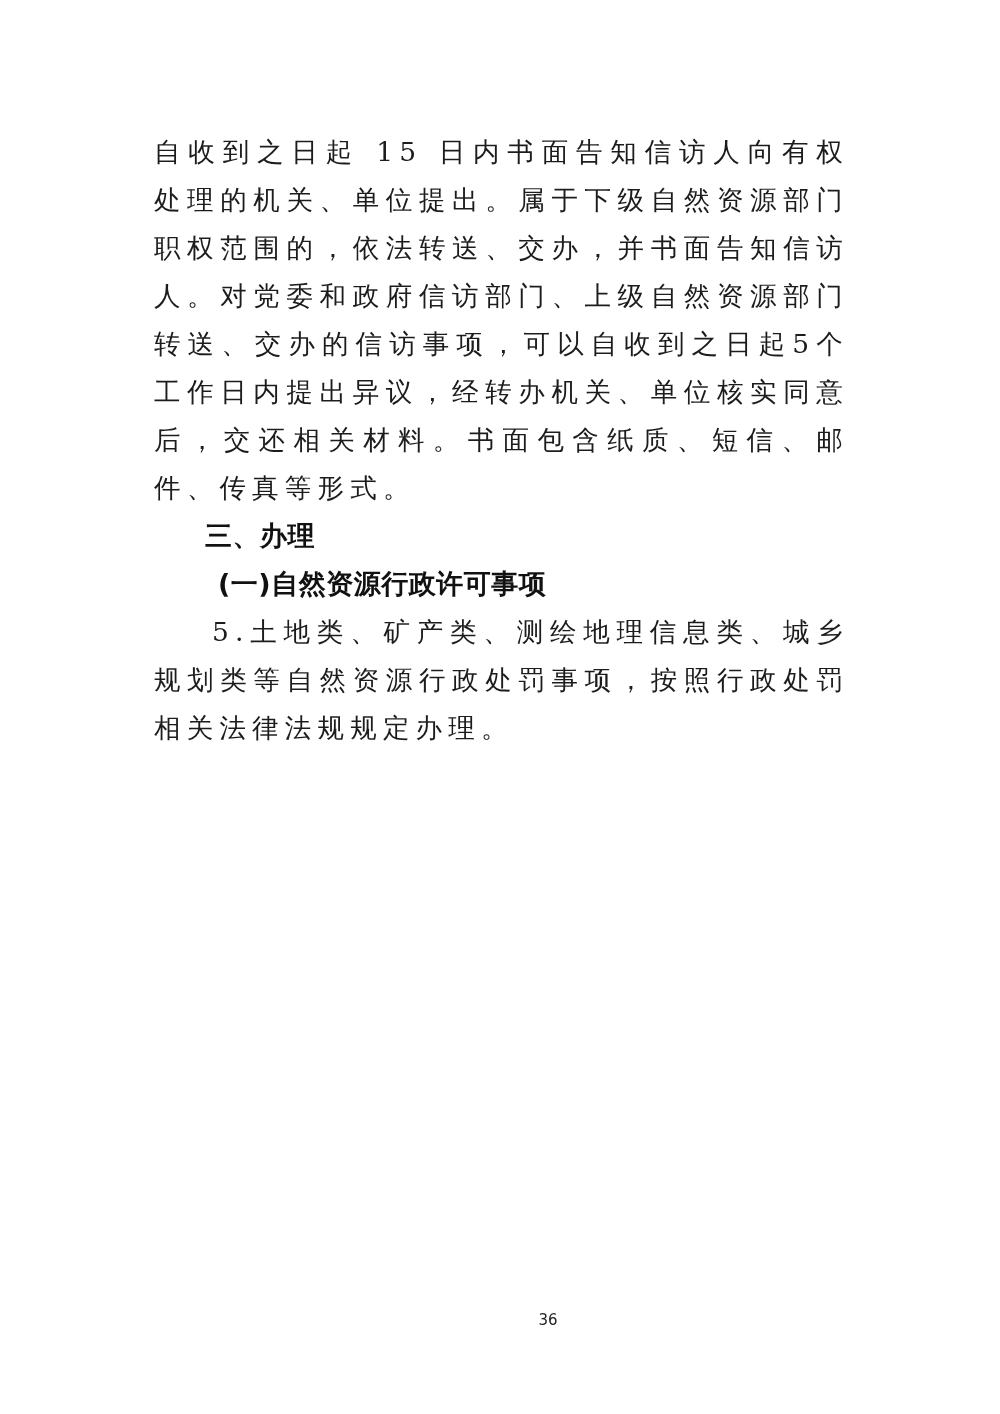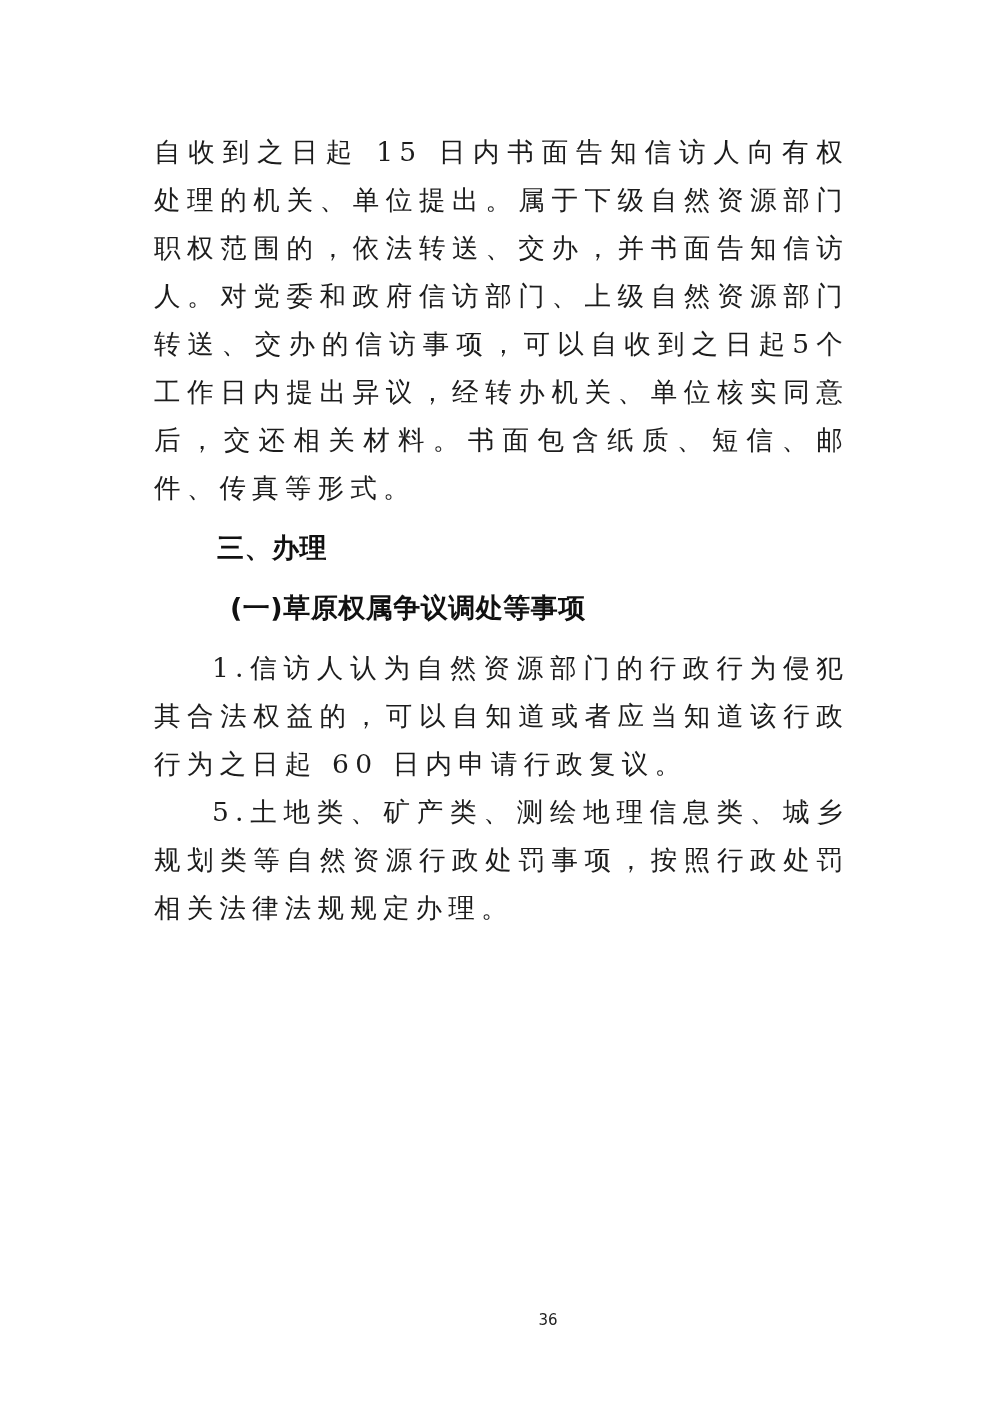--- a/index.html
+++ b/index.html
@@ -33,21 +33,21 @@
       line-height: 48px;
       letter-spacing: 6.2px;
       text-align: justify;
       text-align-last: left;
       color: #1c1c1c;
     }
     .para.indent {
       text-indent: 58px;
     }
     .heading {
-      margin: 12px;
+      margin: 0;
       font-family: "DejaVu Sans", "Liberation Sans", sans-serif;
       font-size: 27px;
       line-height: 48px;
       color: #111111;
       letter-spacing: 0.5px;
     }
     .heading.h1 {
       padding-left: 51px;
       font-weight: bold;
     }
@@ -67,18 +67,17 @@
       padding-left: 48px;
     }
   </style>
 </head>
 <body>
 
 <div class="page">
   <div class="content">
     <p class="para">自收到之日起 15 日内书面告知信访人向有权处理的机关、单位提出。属于下级自然资源部门职权范围的，依法转送、交办，并书面告知信访人。对党委和政府信访部门、上级自然资源部门转送、交办的信访事项，可以自收到之日起5个工作日内提出异议，经转办机关、单位核实同意后，交还相关材料。书面包含纸质、短信、邮件、传真等形式。</p>
     <h2 class="heading h1">三、办理</h2>
-    <h3 class="heading h2">(一)草原权属争议调处等事项</h3>
-    <p class="para indent">1.信访人认为自然资源部门的行政行为侵犯其合法权益的，可以自知道或者应当知道该行政行为之日起 60 日内申请行政复议。</p>
+    <h3 class="heading h2">(一)自然资源行政许可事项</h3>
     <p class="para indent">5.土地类、矿产类、测绘地理信息类、城乡规划类等自然资源行政处罚事项，按照行政处罚相关法律法规规定办理。</p>
   </div>
   <div class="page-number">36</div>
 </div>
 
 </body></html>

